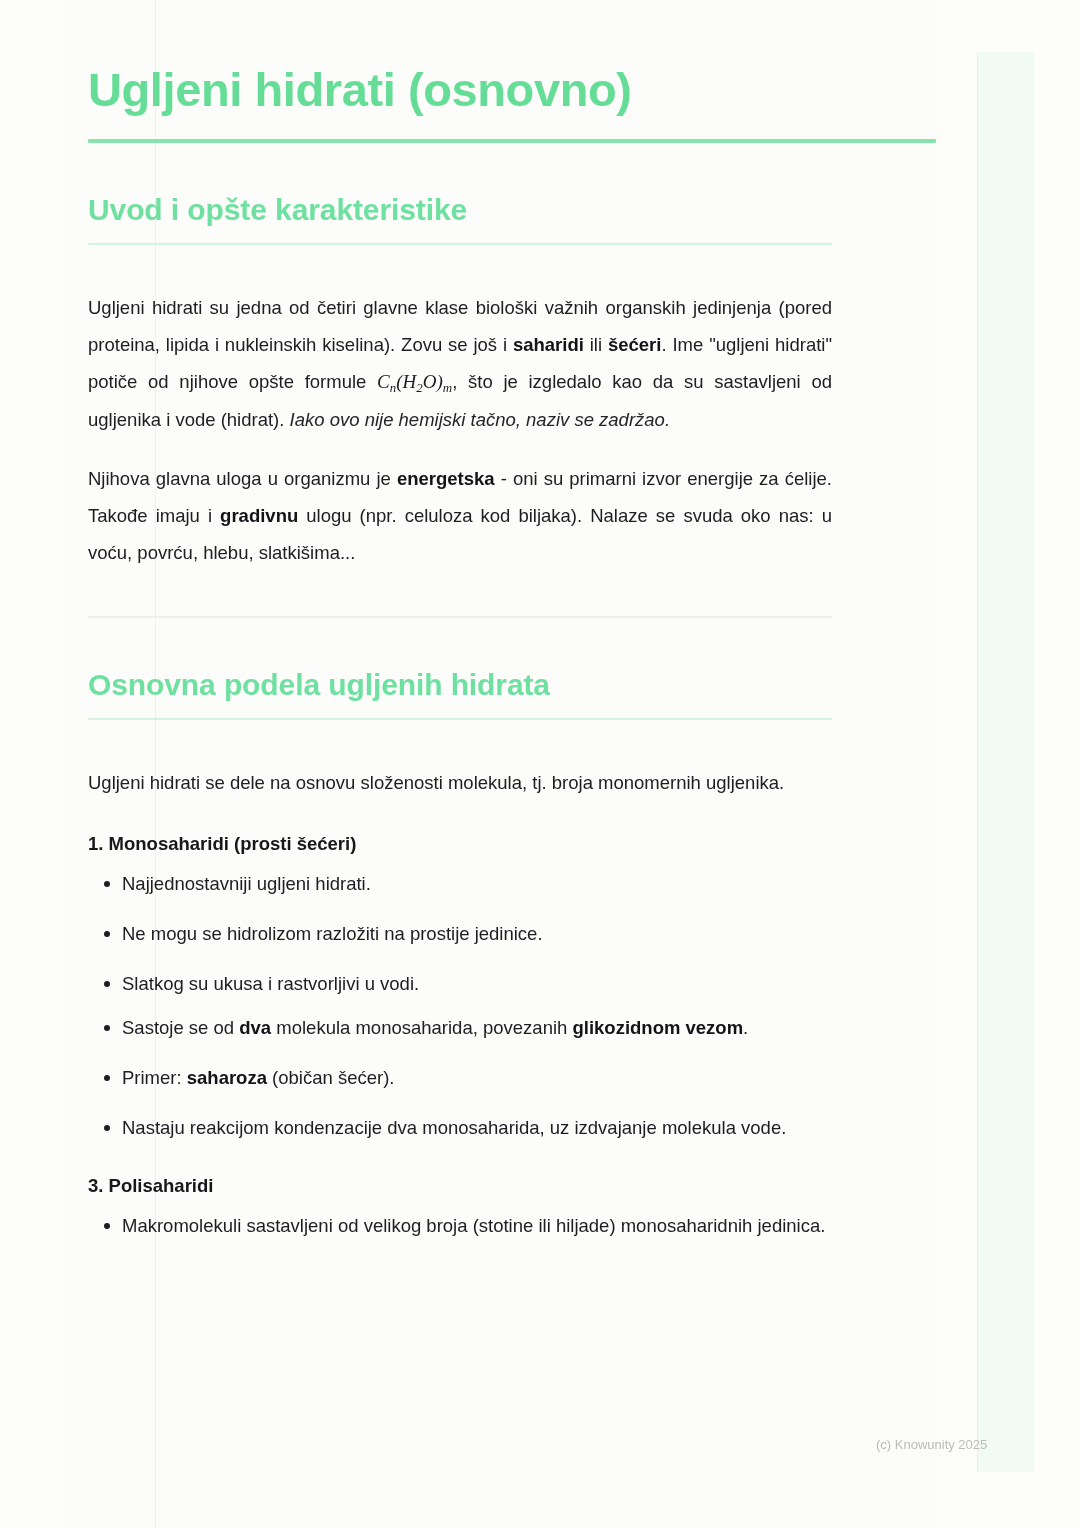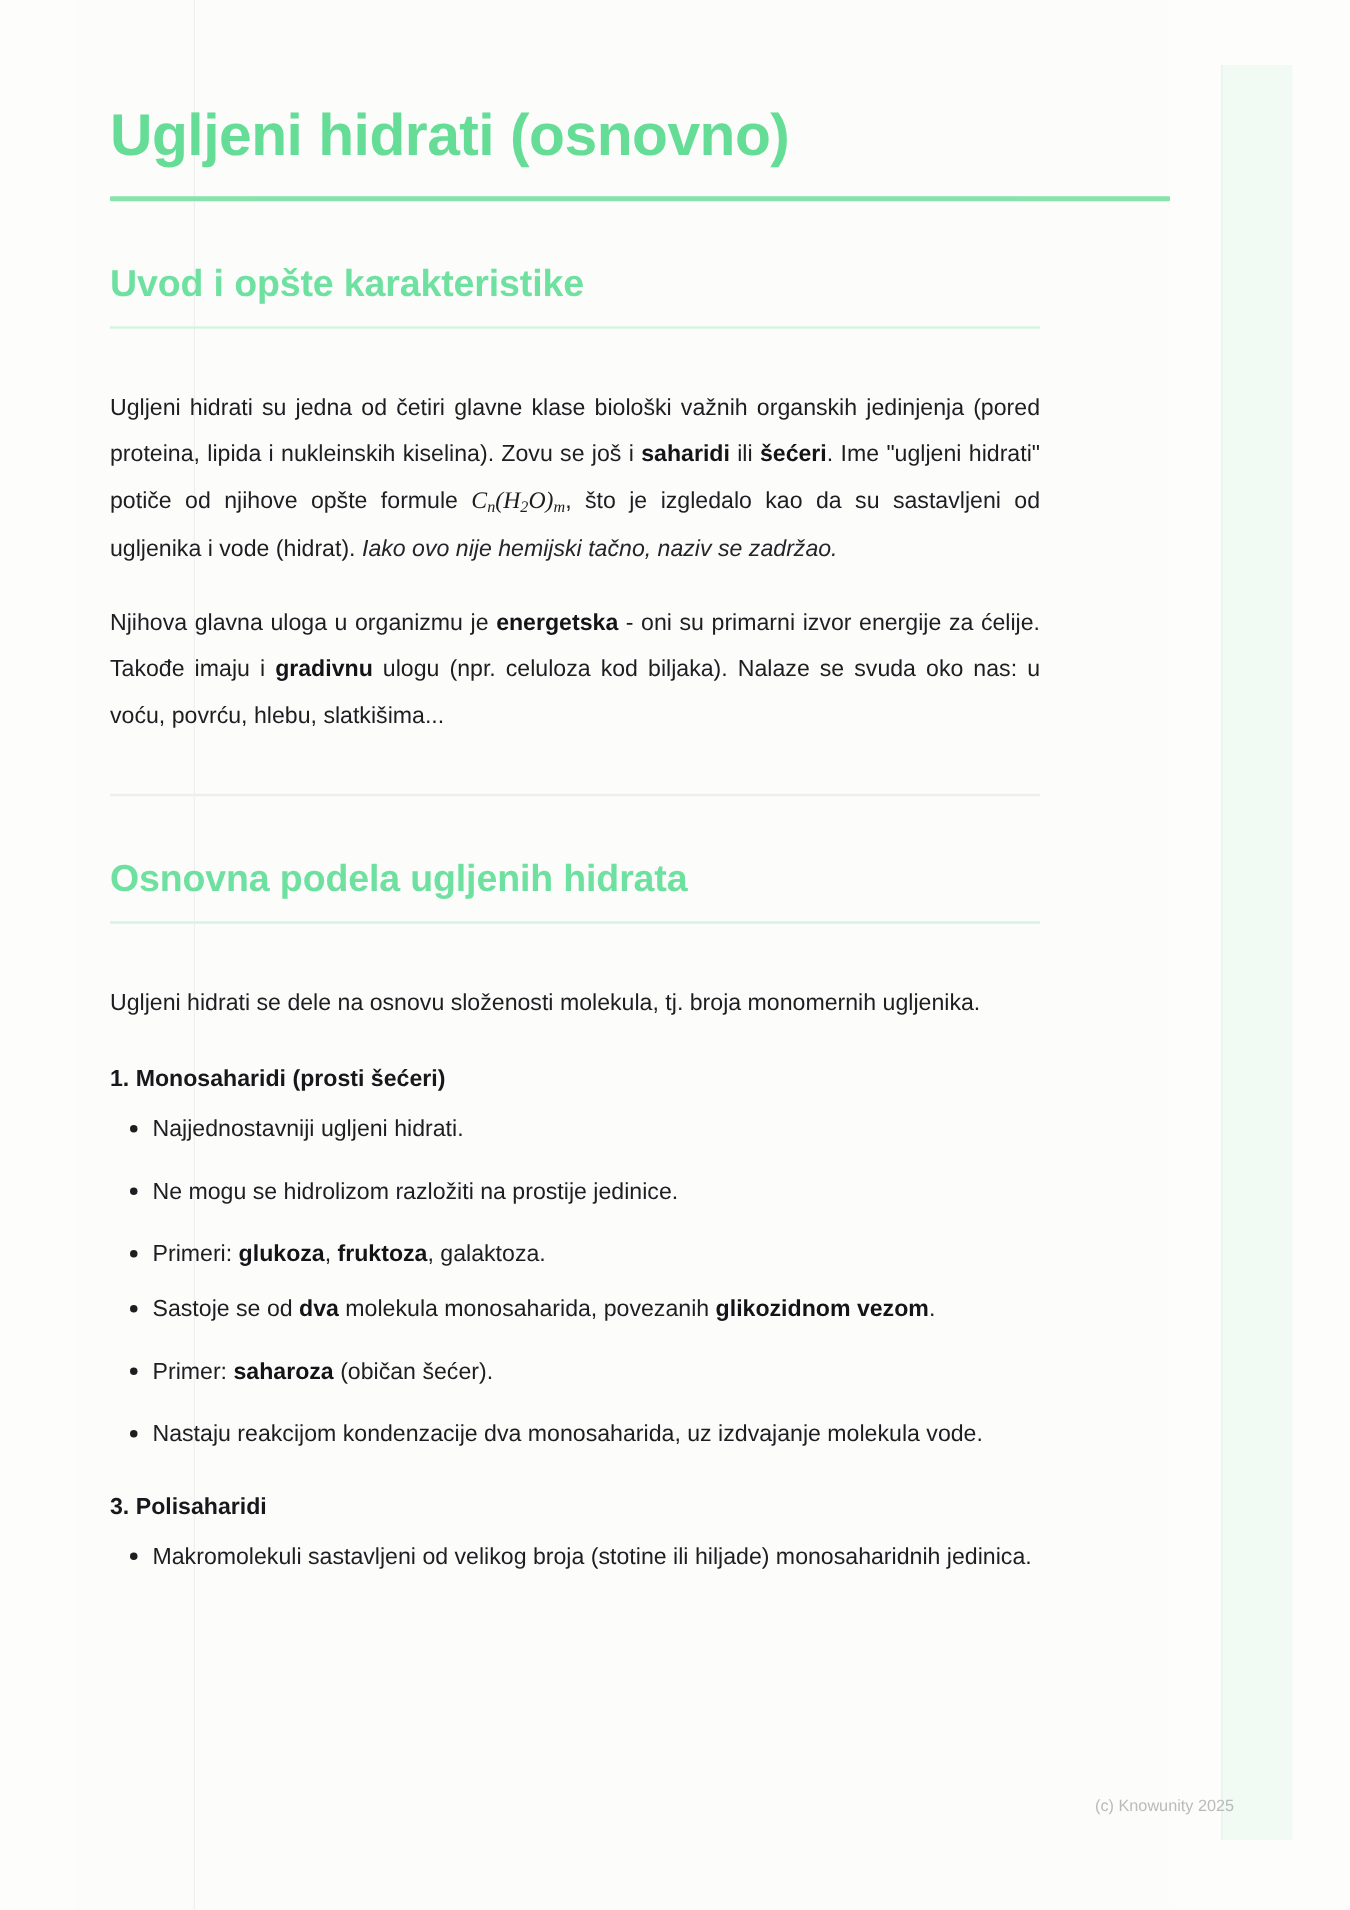--- a/index.html
+++ b/index.html
@@ -48,21 +48,21 @@
   .page {
     position: absolute;
     left: 0; top: 0;
     width: 1080px;
     padding: 0;
   }
 
   .content {
     position: absolute;
     left: 88px;
-    top: 82px;
+    top: 64px;
     width: 744px;
   }
 
   h1.doc-title {
     font-size: 47px;
     line-height: 1.1;
     font-weight: 700;
     color: #65dd96;
     margin: 0 0 0 0;
     letter-spacing: -0.4px;
@@ -191,21 +191,21 @@
 
     <h2 class="section-title heading-block">Osnovna podela ugljenih hidrata</h2>
     <div class="h2-rule"></div>
 
     <p class="body first">Ugljeni hidrati se dele na osnovu složenosti molekula, tj. broja monomernih ugljenika.</p>
 
     <h3 class="sub-title">1. Monosaharidi (prosti šećeri)</h3>
     <ul class="bullets">
         <li>Najjednostavniji ugljeni hidrati.</li>
         <li>Ne mogu se hidrolizom razložiti na prostije jedinice.</li>
-        <li>Primeri: <strong>glukoza</strong>, <strong>fruktoza</strong>, galaktoza.</li>
+        <li>Slatkog su ukusa i rastvorljivi u vodi.</li>
       </ul>
 
     <ul class="bullets">
         <li>Sastoje se od <strong>dva</strong> molekula monosaharida, povezanih <strong>glikozidnom vezom</strong>.</li>
         <li>Primer: <strong>saharoza</strong> (običan šećer).</li>
         <li>Nastaju reakcijom kondenzacije dva monosaharida, uz izdvajanje molekula vode.</li>
       </ul>
 
     <h3 class="sub-title">3. Polisaharidi</h3>
     <ul class="bullets">

